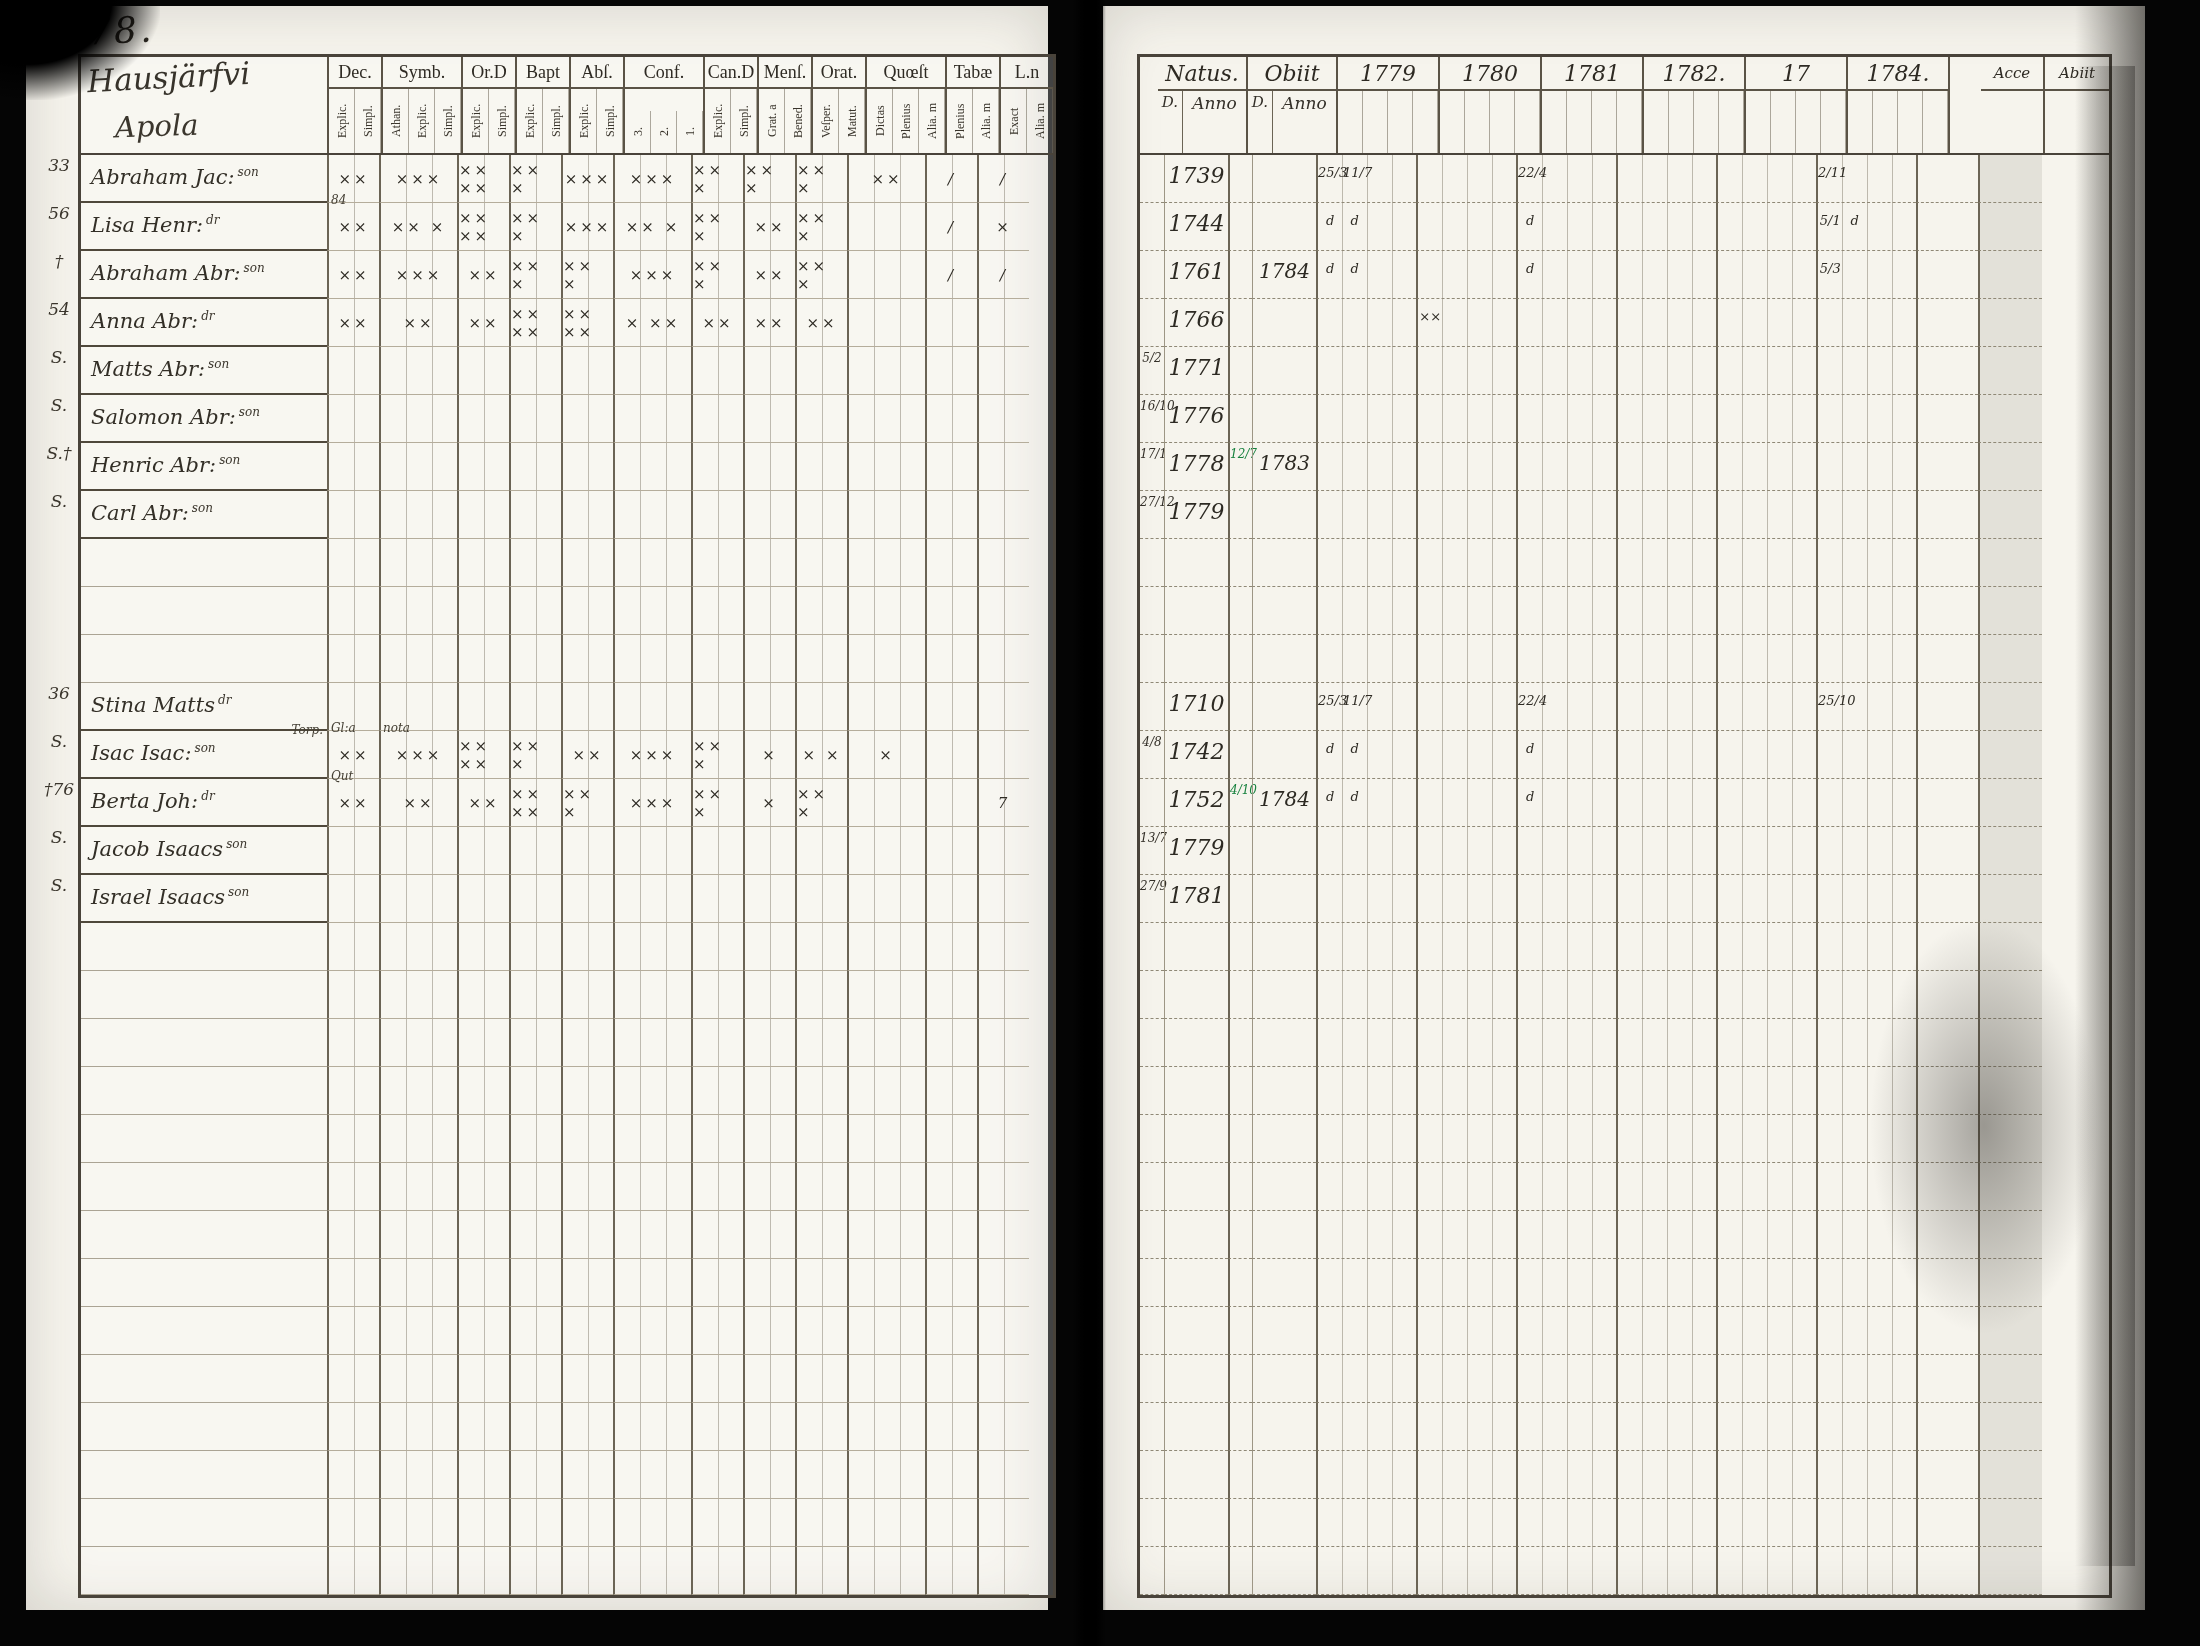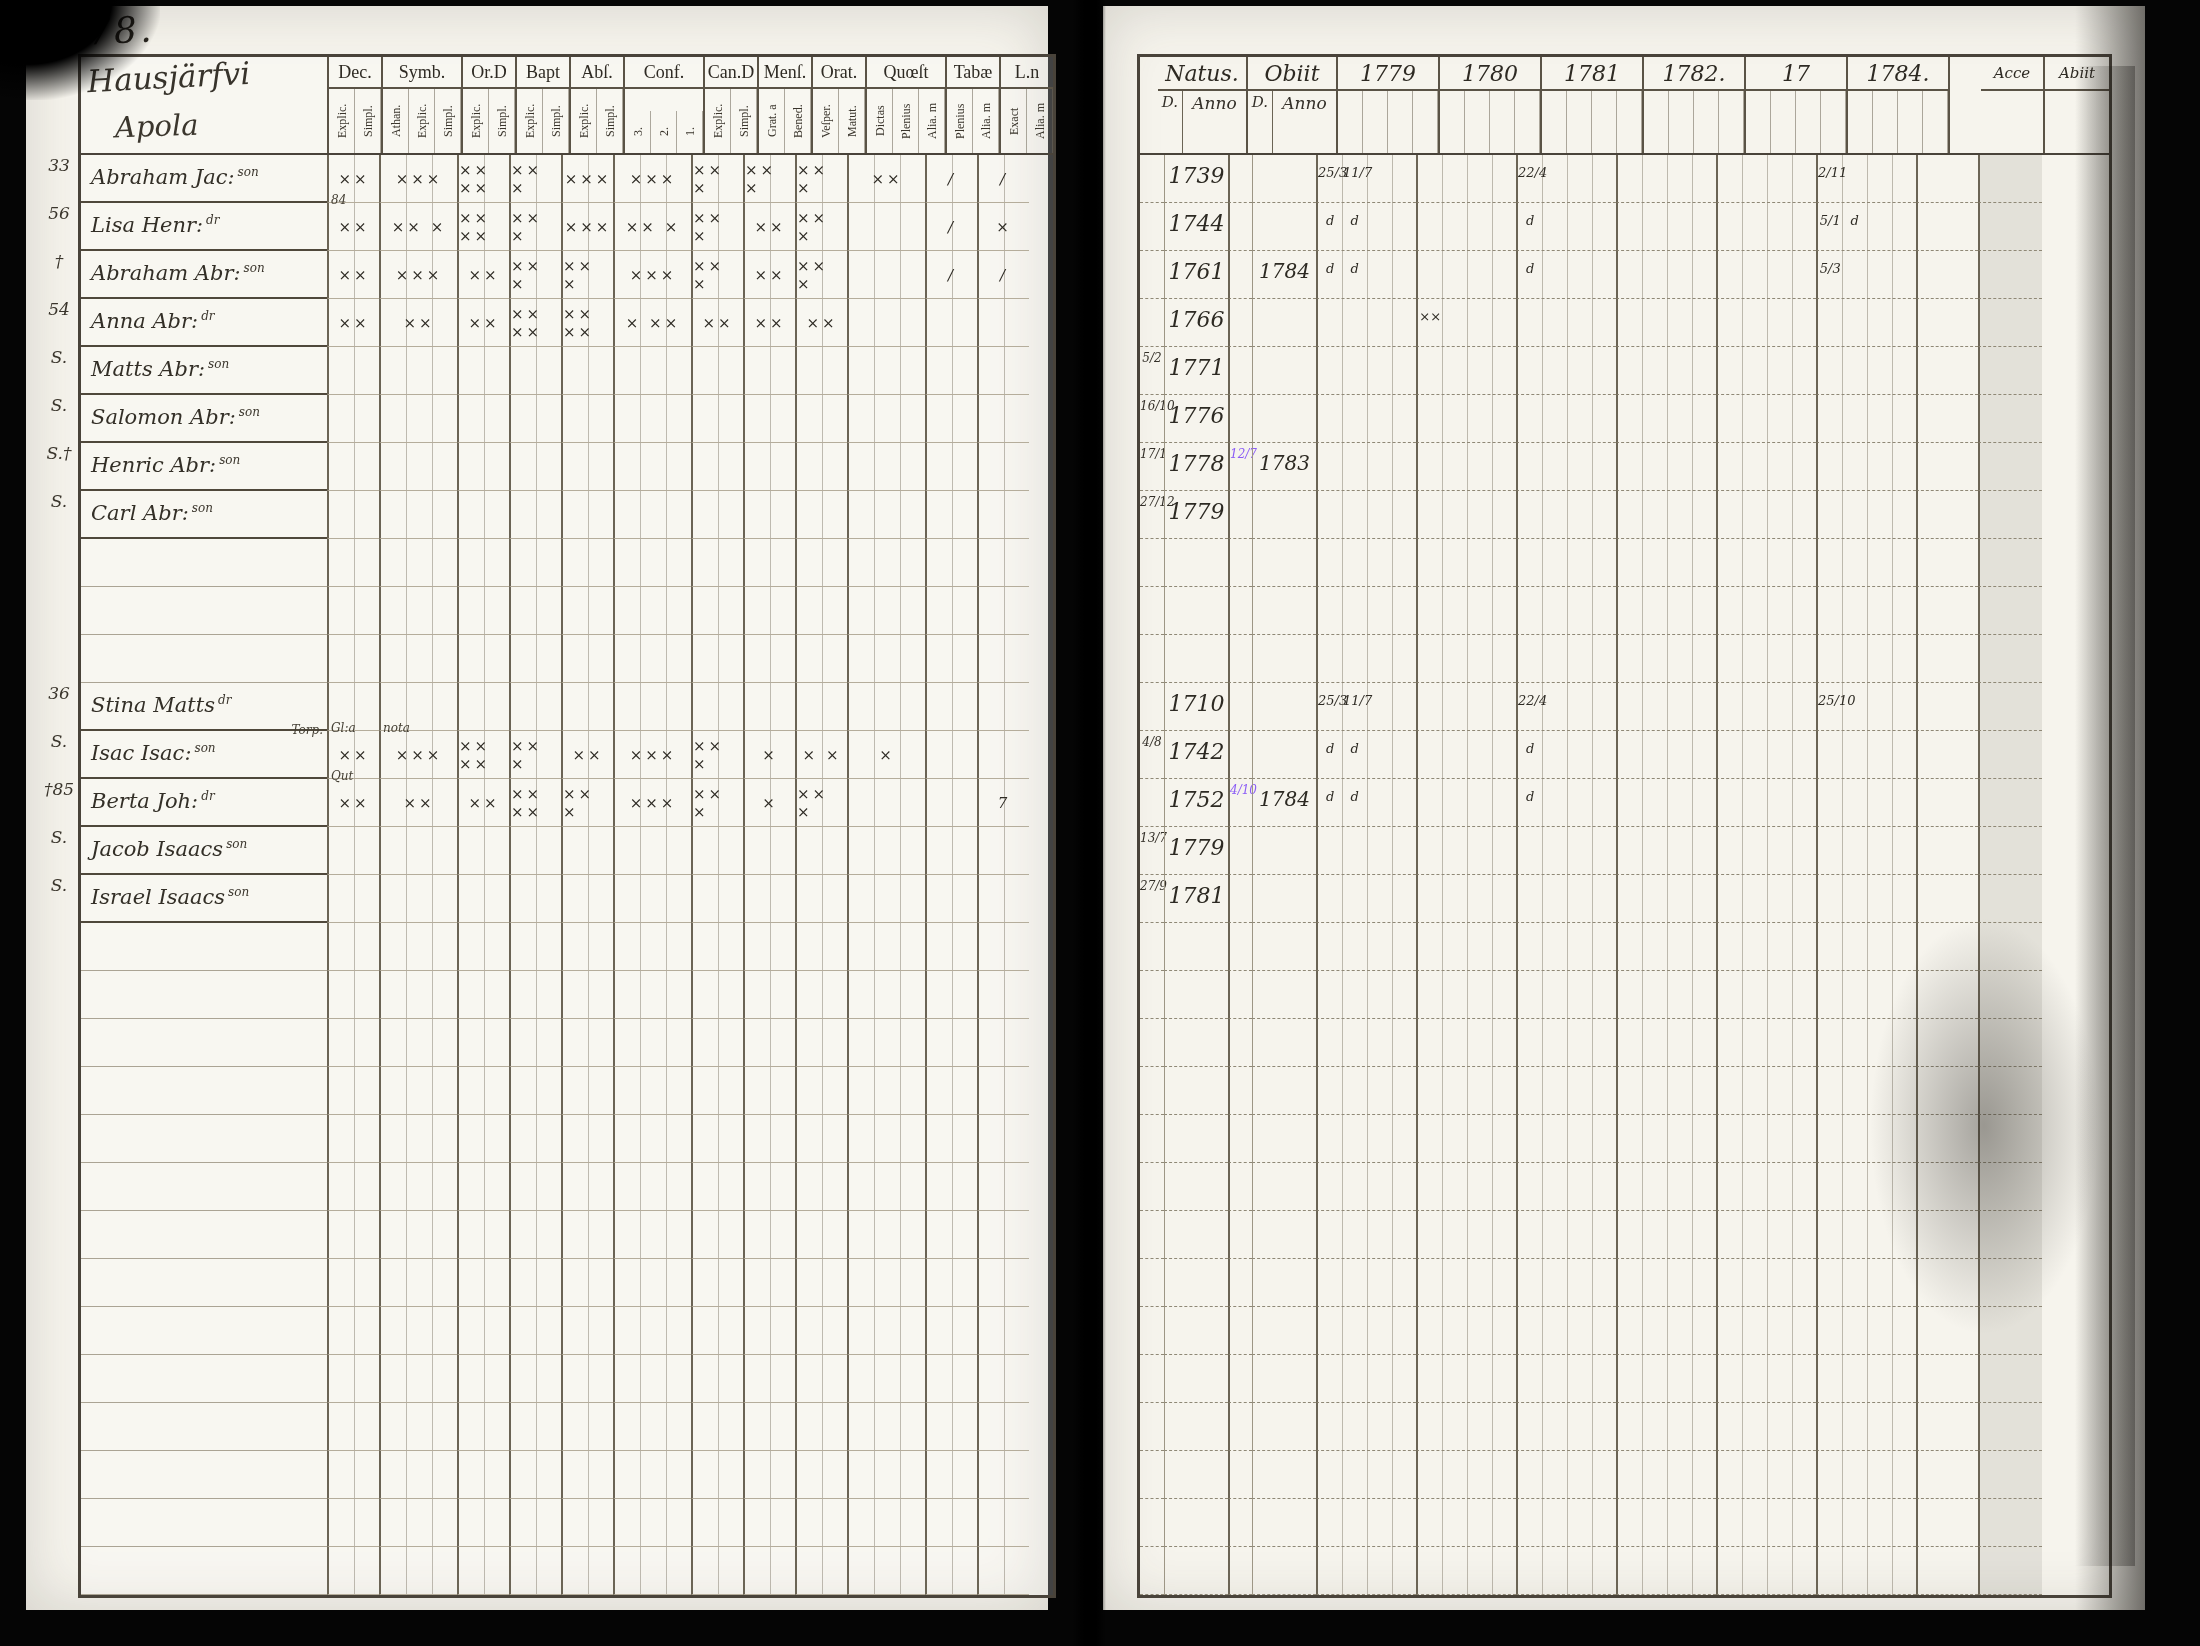--- a/index.html
+++ b/index.html
@@ -70,21 +70,21 @@
   .rgsub .dlab{width:24px;box-sizing:border-box;font:italic 15px "DejaVu Serif",serif;
     color:#332f28;text-align:center;padding-top:2px}
   .rgsub .alab{width:64px;box-sizing:border-box;border-left:1px solid #6b6455;
     font:italic 17px "DejaVu Serif",serif;color:#332f28;text-align:center;padding-top:2px}
   .ysubs{width:100%;background-image:repeating-linear-gradient(to right,transparent 0 24px,rgba(110,102,87,.55) 24px 25px)}
   #rbody .rrow{display:flex;height:48px}
   .rrow > div{box-sizing:border-box;border-bottom:1px dashed #8f8876}
   .rnd{width:24px;font:italic 12px "DejaVu Serif",serif;color:#332f28;text-align:center;padding-top:4px}
   .rna{width:64px;border-left:1px solid #9d9685;font:italic 22px "DejaVu Serif",serif;
     color:#2d2a23;text-align:center;padding-top:8px;transform:none}
-  .rod{width:24px;border-left:2px solid #6b6455;font:italic 12px "DejaVu Serif",serif;color:#8b5cf6;text-align:left;padding-top:4px}
+  .rod{width:24px;border-left:2px solid #6b6455;font:italic 12px "DejaVu Serif",serif;color:#15803d;text-align:left;padding-top:4px}
   .roa{width:64px;border-left:1px solid #9d9685;font:italic 20px "DejaVu Serif",serif;color:#2d2a23;text-align:center;padding-top:8px}
   .ry{width:100px;border-left:2px solid #6b6455;display:flex;
     background-image:repeating-linear-gradient(to right,transparent 0 24px,rgba(120,112,96,.45) 24px 25px)}
   .ry span{width:25px;box-sizing:border-box;text-align:center;
     font:italic 13px "DejaVu Serif",serif;color:#2e2b24;padding-top:10px;white-space:nowrap}
   .racc{width:62px;border-left:2px solid #6b6455}
   .rab{width:64px;border-left:2px solid #6b6455;background:rgba(60,56,48,.10)}
   .rglabel.small{font:italic 15px "DejaVu Serif",serif}
 </style>
 </head>
@@ -100,21 +100,21 @@
         <div class="mcell">54</div>
         <div class="mcell">S.</div>
         <div class="mcell">S.</div>
         <div class="mcell">S.†</div>
         <div class="mcell">S.</div>
         <div class="mcell"></div>
         <div class="mcell"></div>
         <div class="mcell"></div>
         <div class="mcell">36</div>
         <div class="mcell">S.</div>
-        <div class="mcell">†85</div>
+        <div class="mcell">†76</div>
         <div class="mcell">S.</div>
         <div class="mcell">S.</div>
         <div class="mcell"></div>
         <div class="mcell"></div>
         <div class="mcell"></div>
         <div class="mcell"></div>
         <div class="mcell"></div>
         <div class="mcell"></div>
         <div class="mcell"></div>
         <div class="mcell"></div>

